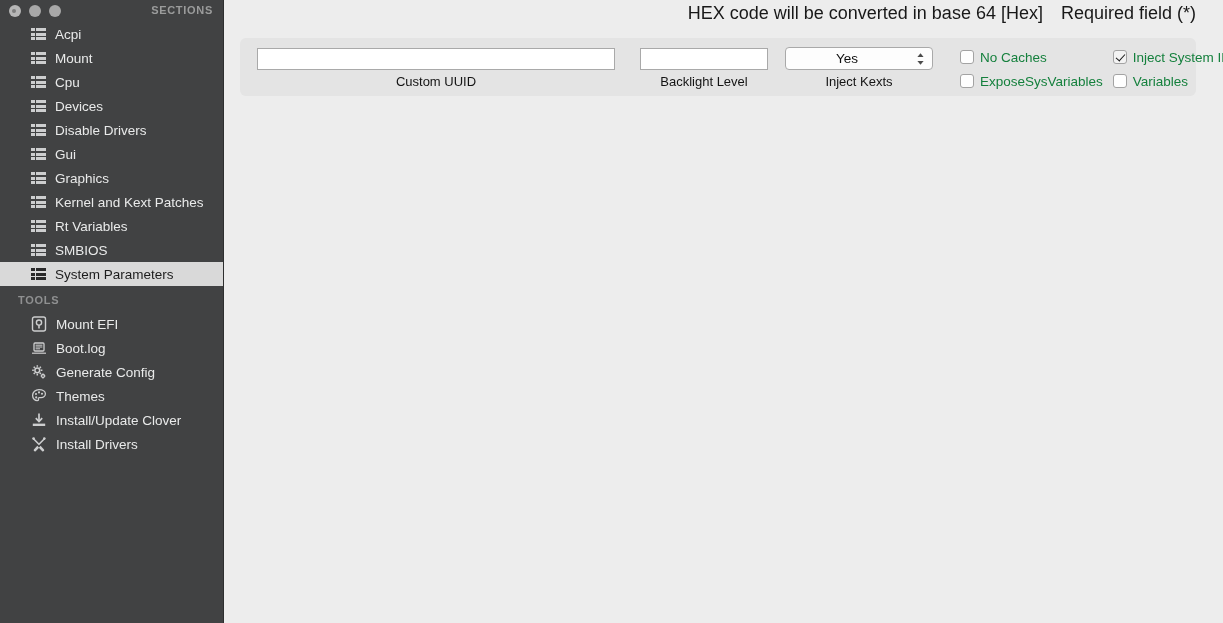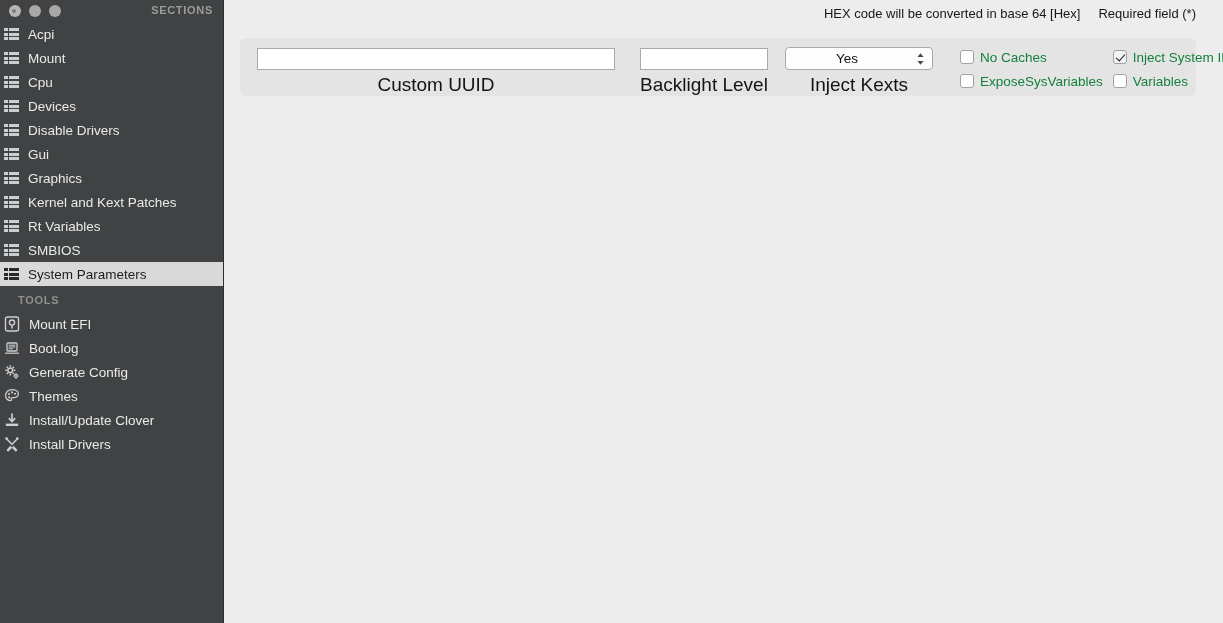--- a/index.html
+++ b/index.html
@@ -34,21 +34,21 @@
   .sections-label {
     position: absolute; right: 10px; top: 4px;
     font-size: 11px; letter-spacing: .7px; color: #9b9c9c; font-weight: 700;
   }
   .group-label {
     font-size: 11px; letter-spacing: .7px; color: #8f9091; font-weight: 700;
     padding: 8px 0 6px 18px;
   }
   .nav-item {
     height: 24px; display: flex; align-items: center;
-    padding-left: 4px; color: #e9eaea; font-size: 13.5px;
+    padding-left: 31px; color: #e9eaea; font-size: 13.5px;
     cursor: default; white-space: nowrap;
   }
   .nav-item.selected { background: #d9d9d9; color: #1d1d1d; }
   .nav-item .label { margin-left: 9px; }
 
   
   .ic-list { width: 15px; height: 12px; position: relative; flex: 0 0 15px; }
   .ic-list i {
     position: absolute; background: #cdcecf; display: block;
   }
@@ -58,29 +58,29 @@
   .r0 { top: 0; } .r1 { top: 4.5px; } .r2 { top: 9px; }
 
   .ic { width: 16px; height: 16px; flex: 0 0 16px; display: block; }
   .ic svg { display: block; }
 
   
   .main { flex: 1 1 auto; height: 623px; background: #ededed; position: relative; }
   .topbar {
     height: 27px; display: flex; align-items: center; justify-content: flex-end;
     padding-right: 27px; gap: 18px;
-    font-size: 13px; color: #181818;
+    font-size: 18px; color: #181818;
   }
   .panel {
     position: absolute; left: 16px; top: 38px; right: 27px; height: 58px;
     background: #e4e4e4; border-radius: 6px;
     display: flex; align-items: flex-start;
   }
   .field { display: flex; flex-direction: column; align-items: center; }
-  .field .cap { font-size: 19px; color: #141414; margin-top: 4px; text-align: right; }
+  .field .cap { font-size: 13px; color: #141414; margin-top: 4px; text-align: right; }
   input.text {
     height: 22px; background: #ffffff; border: 1px solid #a9a9a9;
     font-family: "Liberation Sans", sans-serif; font-size: 13px;
     padding: 0 4px; color: #000; outline: none;
   }
   #uuid-field { width: 358px; }
   #backlight-field { width: 128px; }
 
   .sel-wrap { position: relative; width: 148px; height: 23px; }
   select.popup {

